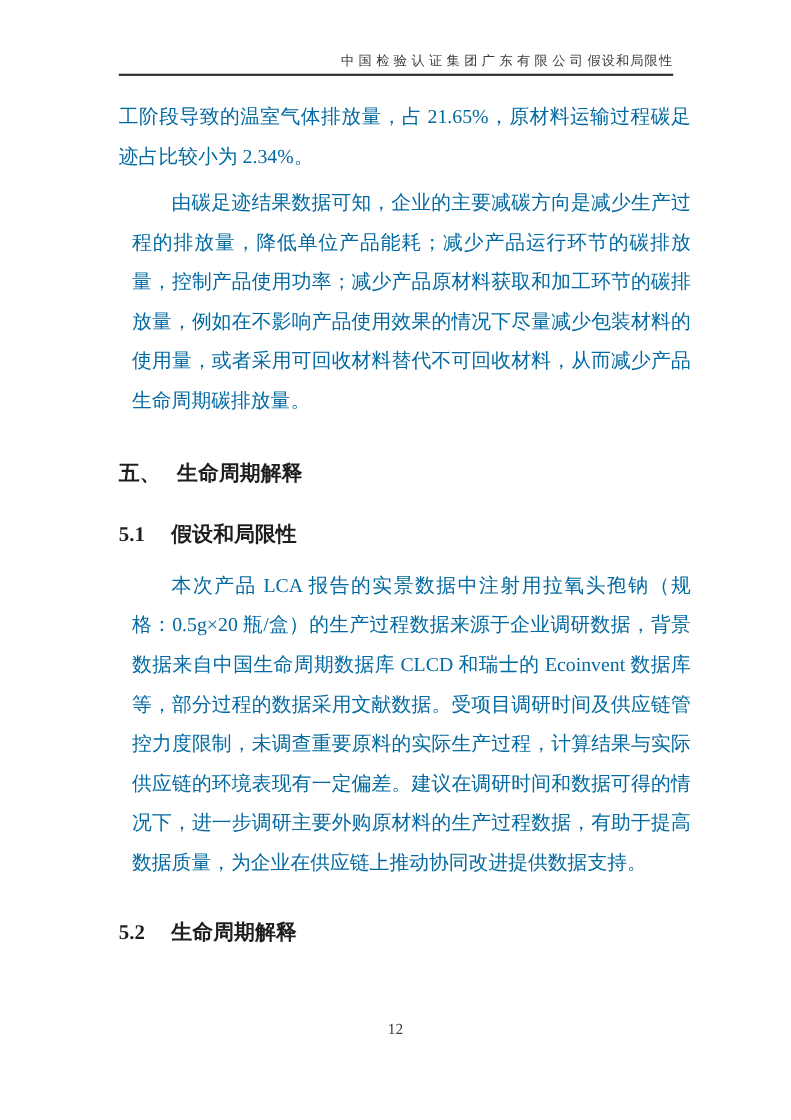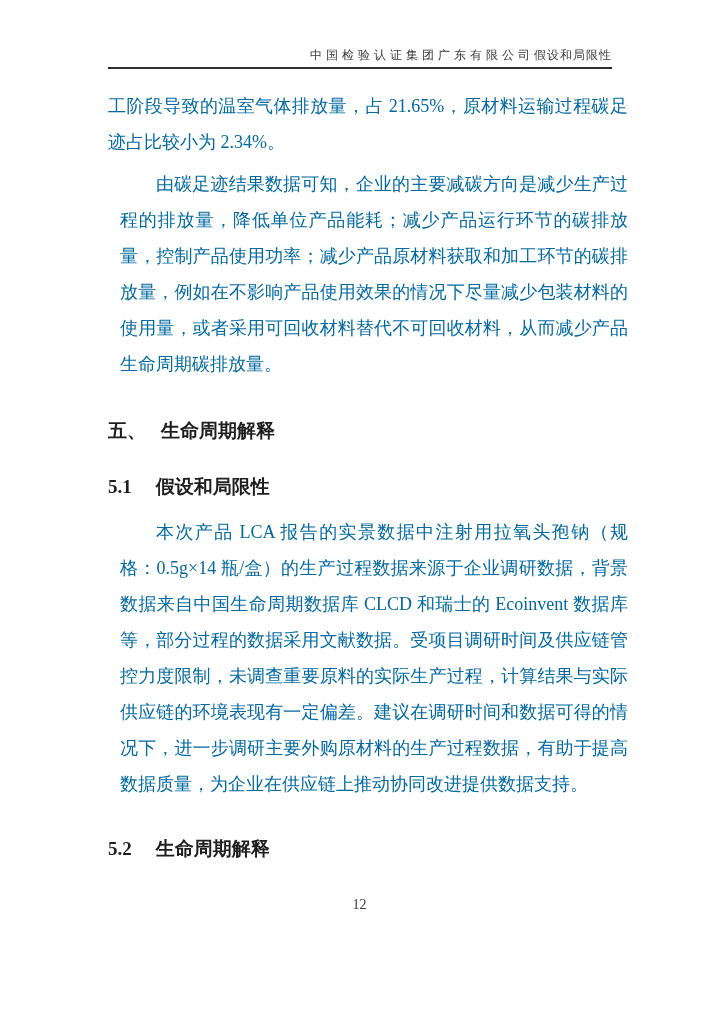--- a/index.html
+++ b/index.html
@@ -67,21 +67,21 @@
     font-weight: bold;
     color: #1e1e1e;
     font-family: "Liberation Serif", "DejaVu Serif", serif;
   }
   .h-sub .h-title { margin-left: 24px; }
   .h-sub.second { margin-top: 34px; }
   .par.body-after-heading { margin-top: 14px; }
   
   .footer {
     position: absolute;
-    top: 896px;
+    top: 928px;
     left: 0;
     width: 719px;
     text-align: center;
     font-size: 14px;
     line-height: 18px;
     color: #3a3a3a;
   }
 </style>
 </head>
 <body>
@@ -100,21 +100,21 @@
     <p class="par indent follow">由碳足迹结果数据可知，企业的主要减碳方向是减少生产过程的排放量，降低单位产品能耗；减少产品运行环节的碳排放量，控制产品使用功率；减少产品原材料获取和加工环节的碳排放量，例如在不影响产品使用效果的情况下尽量减少包装材料的使用量，或者采用可回收材料替代不可回收材料，从而减少产品生命周期碳排放量。</p>
 
     <h1 class="h-section">
       <span class="h-num">五、</span><span class="h-title">生命周期解释</span>
     </h1>
 
     <h2 class="h-sub">
       <span class="h-num">5.1</span><span class="h-title">假设和局限性</span>
     </h2>
 
-    <p class="par indent body-after-heading">本次产品 LCA 报告的实景数据中注射用拉氧头孢钠（规格：0.5g×14 瓶/盒）的生产过程数据来源于企业调研数据，背景数据来自中国生命周期数据库 CLCD 和瑞士的 Ecoinvent 数据库等，部分过程的数据采用文献数据。受项目调研时间及供应链管控力度限制，未调查重要原料的实际生产过程，计算结果与实际供应链的环境表现有一定偏差。建议在调研时间和数据可得的情况下，进一步调研主要外购原材料的生产过程数据，有助于提高数据质量，为企业在供应链上推动协同改进提供数据支持。</p>
+    <p class="par indent body-after-heading">本次产品 LCA 报告的实景数据中注射用拉氧头孢钠（规格：0.5g×20 瓶/盒）的生产过程数据来源于企业调研数据，背景数据来自中国生命周期数据库 CLCD 和瑞士的 Ecoinvent 数据库等，部分过程的数据采用文献数据。受项目调研时间及供应链管控力度限制，未调查重要原料的实际生产过程，计算结果与实际供应链的环境表现有一定偏差。建议在调研时间和数据可得的情况下，进一步调研主要外购原材料的生产过程数据，有助于提高数据质量，为企业在供应链上推动协同改进提供数据支持。</p>
 
     <h2 class="h-sub second">
       <span class="h-num">5.2</span><span class="h-title">生命周期解释</span>
     </h2>
 
   </div>
 
   <div class="footer">
     <span>12</span>
   </div>

